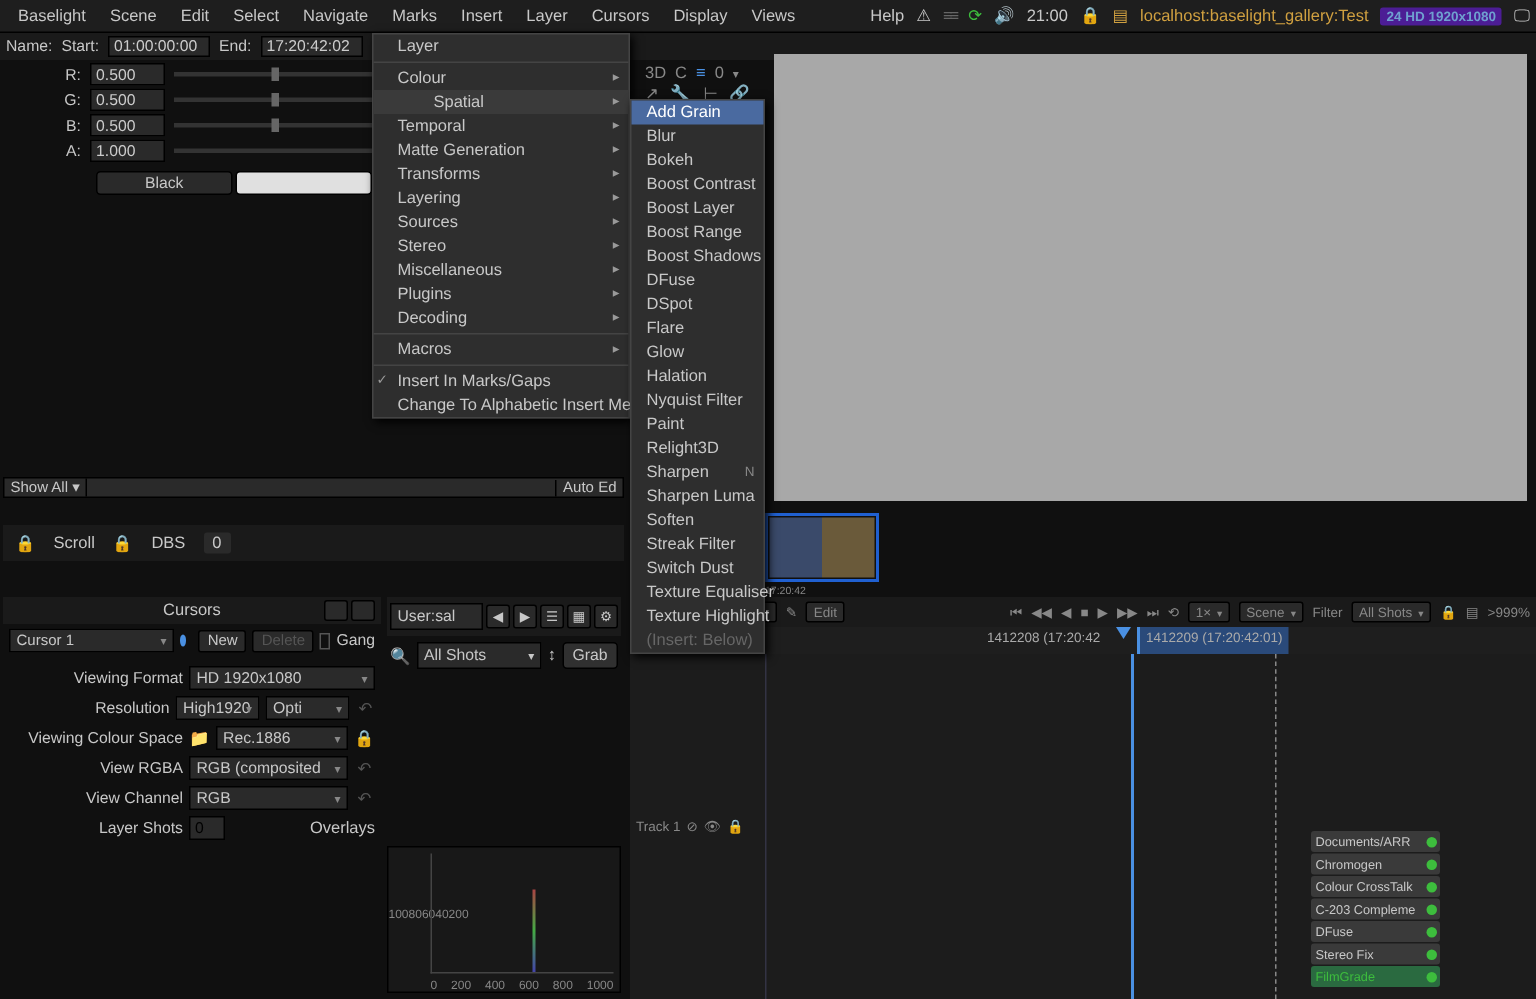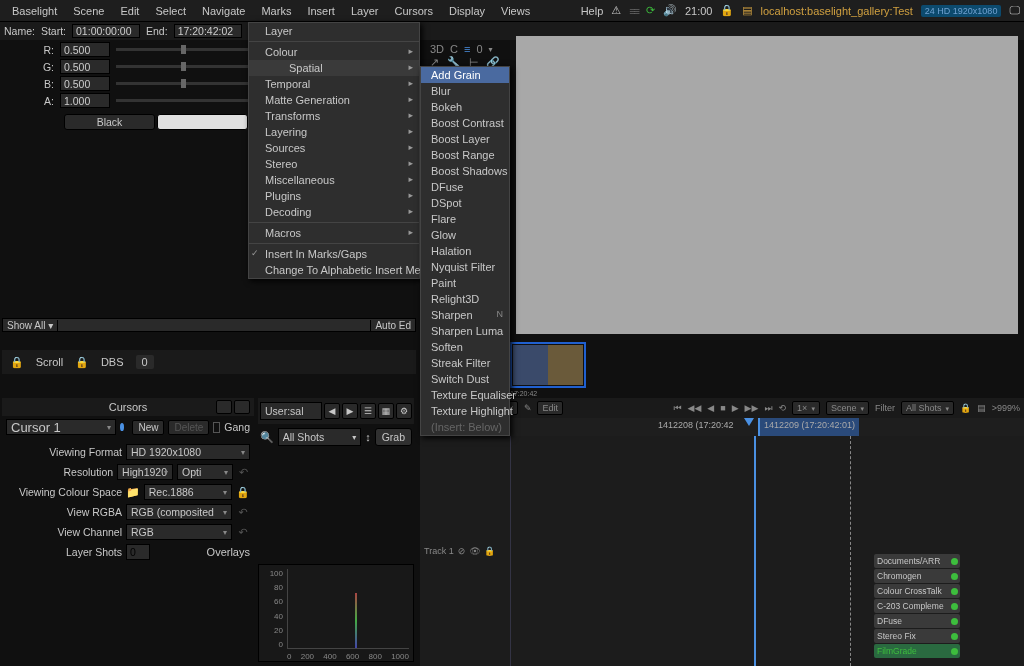--- a/index.html
+++ b/index.html
@@ -6,21 +6,21 @@
   body { background: #101010; color: #c8c8c8; font-size: 11px; width: 1024px; height: 666px; overflow: hidden; position: relative; }
 
   
   .menubar { display: flex; align-items: center; height: 22px; background: #1e1e1e; border-bottom: 1px solid #000; padding: 0 4px; }
   .menubar .mitem { padding: 3px 8px; cursor: default; }
   .menubar .spacer { flex: 1; }
   .menubar .right { display: flex; align-items: center; gap: 8px; }
   .green { color: #3dbd3d; }
   .lock { color: #3dbd3d; }
   .host { color: #d0a040; }
-  .badge { background: #0c4a6e; padding: 1px 4px; border-radius: 2px; color: #6fa0d0; font-size: 9px; }
+  .badge { background: #4c1d95; padding: 1px 4px; border-radius: 2px; color: #6fa0d0; font-size: 9px; font-weight: bold; }
 
   
   .timebar { display: flex; align-items: center; height: 18px; background: #1a1a1a; padding: 0 4px; gap: 6px; font-size: 10.5px; }
   .timebar input { background: #2a2a2a; border: 1px solid #000; color: #ccc; padding: 1px 3px; height: 14px; font-size: 10.5px; width: 68px; }
   .timebar .short { width: 26px; }
 
   
   .leftcol { position: absolute; left: 0; top: 40px; width: 252px; }
   .rgba-row { display: flex; align-items: center; margin: 2px 0; }
   .rgba-row label { width: 60px; text-align: right; padding-right: 6px; font-size: 10.5px; }
@@ -69,21 +69,21 @@
   .scrollbar { position: absolute; left: 2px; top: 350px; width: 414px; height: 24px; background: #1a1a1a; display: flex; align-items: center; gap: 12px; padding: 0 8px; font-size: 11px; }
   .scrollbar .blue { color: #4a90e2; }
   .dbsnum { background: #2a2a2a; padding: 1px 6px; border-radius: 2px; }
 
   
   .cursors { position: absolute; left: 2px; top: 398px; width: 252px; }
   .cursors-hdr { display: flex; align-items: center; justify-content: center; height: 18px; background: #1a1a1a; position: relative; }
   .cursors-hdr .ctl { position: absolute; right: 4px; display: flex; gap: 2px; }
   .ctl div { width: 16px; height: 14px; background: #2a2a2a; border: 1px solid #000; border-radius: 2px; }
   .cursor-row { display: flex; align-items: center; padding: 3px 4px; gap: 4px; }
-  .cursor-row .sel { flex: 1; background: #2a2a2a; border: 1px solid #000; padding: 1px 4px; font-size: 13px; height: 16px; display: flex; align-items: center; position: relative; }
+  .cursor-row .sel { flex: 1; background: #2a2a2a; border: 1px solid #000; padding: 1px 4px; font-size: 10px; height: 16px; display: flex; align-items: center; position: relative; }
   .cursor-row .sel::after { content: "▾"; position: absolute; right: 4px; font-size: 8px; color: #888; }
   .cursor-row .dot { width: 8px; height: 8px; border-radius: 50%; background: #4a90e2; }
   .cursor-row .btn { background: #2a2a2a; border: 1px solid #000; padding: 1px 5px; font-size: 10px; border-radius: 2px; }
   .cursor-row .disabled { color: #555; }
   .cursor-row .cb { width: 11px; height: 11px; border: 1px solid #555; }
   .cursor-row label { font-size: 10.5px; }
   .cursor-form { margin-top: 4px; }
   .cursor-form .frow { display: flex; align-items: center; padding: 2px 4px; gap: 4px; }
   .cursor-form .lbl { width: 116px; text-align: right; font-size: 10.5px; }
   .cursor-form .val { flex: 1; background: #2a2a2a; border: 1px solid #000; padding: 1px 4px; font-size: 10.5px; height: 16px; display: flex; align-items: center; position: relative; }
@@ -98,21 +98,21 @@
   .userpanel .hdr .usr { background: #2a2a2a; border: 1px solid #000; padding: 1px 4px; font-size: 10.5px; flex: 1; height: 18px; display: flex; align-items: center; }
   .userpanel .hdr .ib { width: 16px; height: 16px; background: #2a2a2a; border: 1px solid #000; border-radius: 2px; display:flex; align-items:center; justify-content:center; font-size:9px; }
   .hdr .active { background: #3a5a8a; }
   .userpanel .row2 { display: flex; gap: 4px; padding: 4px 2px; align-items: center; }
   .userpanel .row2 .sel { flex: 1; background: #2a2a2a; border: 1px solid #000; padding: 1px 4px; font-size: 10.5px; height: 18px; display:flex; align-items:center; position: relative; }
   .userpanel .row2 .sel::after { content: "▾"; position: absolute; right: 4px; font-size: 8px; }
   .userpanel .row2 .btn { background: #303030; border: 1px solid #000; padding: 2px 6px; font-size: 10.5px; border-radius: 3px; }
 
   
   .histo { position: absolute; left: 258px; top: 564px; width: 156px; height: 98px; background: #181818; border: 1px solid #000; }
-  .histo .yaxis { position: absolute; left: 0; top: 4px; bottom: 12px; width: 26px; display: flex; flex-direction: column; justify-content: space-between; text-align: right; font-size: 8px; color: #888; padding-right: 2px; }
+  .histo .yaxis { position: absolute; left: 0; top: 4px; bottom: 12px; width: 26px; display: flex; flex-direction: row; justify-content: space-between; text-align: right; font-size: 8px; color: #888; padding-right: 2px; align-items: center; }
   .histo .plot { position: absolute; left: 28px; right: 4px; top: 4px; bottom: 12px; border-bottom: 1px solid #444; border-left: 1px solid #444; }
   .histo .xaxis { position: absolute; left: 28px; right: 4px; bottom: 0; display: flex; justify-content: space-between; font-size: 8px; color: #888; }
   .histo .spike { position: absolute; left: 55%; bottom: 0; width: 2px; height: 70%; background: linear-gradient(#a44,#4a4,#44a); }
 
   
   .timeline { position: absolute; left: 420px; top: 398px; right: 0; bottom: 0; background: #161616; }
   .tl-tools { height: 20px; background: #1a1a1a; display: flex; align-items: center; gap: 6px; padding: 0 4px; font-size: 9px; color: #888; }
   .tl-tools .sp { flex: 1; }
   .tl-tools .btn { background: #2a2a2a; border: 1px solid #000; padding: 1px 4px; border-radius: 2px; }
   .tl-tools .sel { background: #2a2a2a; border: 1px solid #000; padding: 1px 4px; border-radius: 2px; position: relative; }

